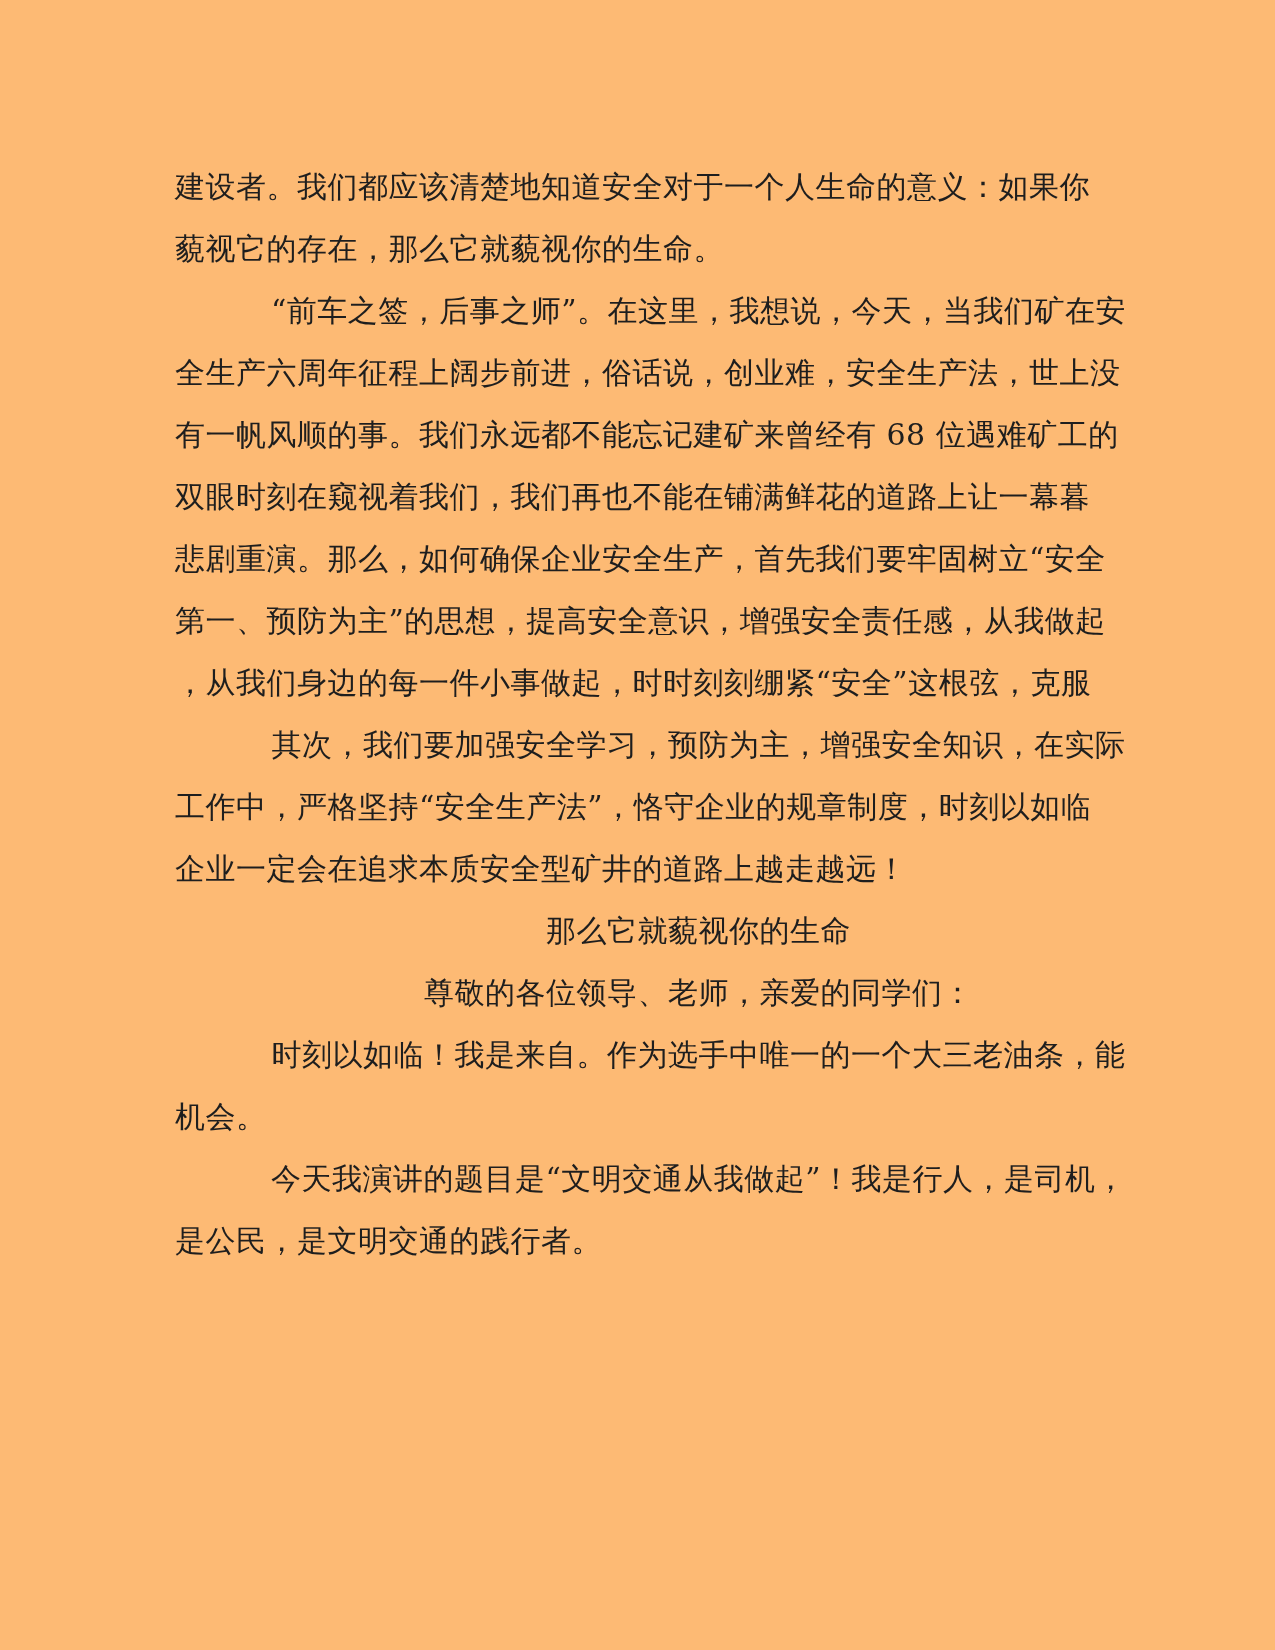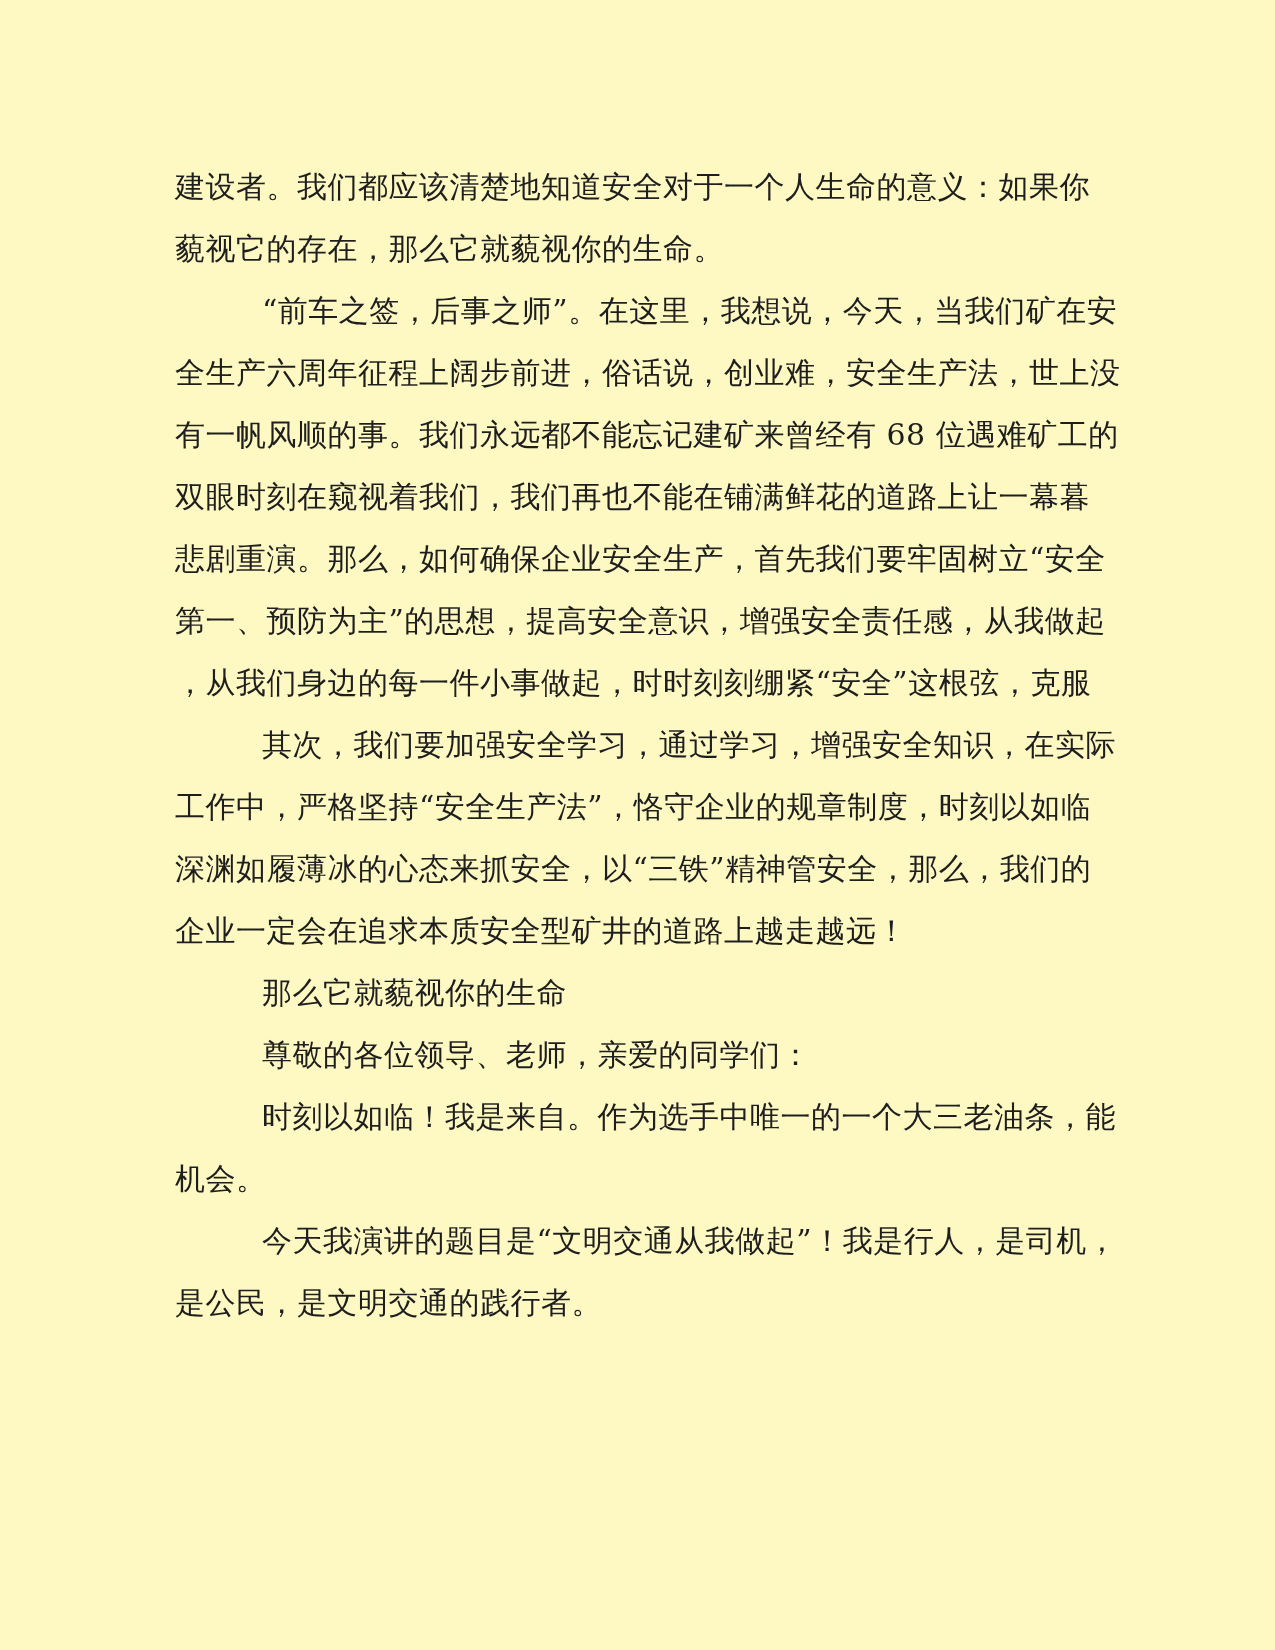--- a/index.html
+++ b/index.html
@@ -4,60 +4,60 @@
 <style>
   html, body {
     margin: 0;
     padding: 0;
     background: #ffffff;
   }
   .page {
     position: relative;
     width: 1275px;
     height: 1650px;
-    background: #fef9c3;
+    background: #fdba74;
     overflow: hidden;
     font-family: "DejaVu Serif", "Liberation Serif", serif;
   }
   .textblock {
     position: absolute;
     left: 175px;
     top: 156px;
     width: 960px;
     color: #1e1e1e;
   }
   .line {
     font-size: 30px;
     line-height: 62px;
     height: 62px;
     white-space: nowrap;
     letter-spacing: 0.5px;
     font-weight: 400;
   }
   .line.indent {
     text-indent: 87px;
+    text-align: center;
   }
 </style>
 </head>
 <body>
 
 <div class="page">
   <div class="textblock" style="color: rgb(30, 30, 30);">
       <div class="line">建设者。我们都应该清楚地知道安全对于一个人生命的意义：如果你</div>
       <div class="line">藐视它的存在，那么它就藐视你的生命。</div>
       <div class="line indent">“前车之签，后事之师”。在这里，我想说，今天，当我们矿在安</div>
       <div class="line">全生产六周年征程上阔步前进，俗话说，创业难，安全生产法，世上没</div>
       <div class="line">有一帆风顺的事。我们永远都不能忘记建矿来曾经有 68 位遇难矿工的</div>
       <div class="line">双眼时刻在窥视着我们，我们再也不能在铺满鲜花的道路上让一幕暮</div>
       <div class="line">悲剧重演。那么，如何确保企业安全生产，首先我们要牢固树立“安全</div>
       <div class="line">第一、预防为主”的思想，提高安全意识，增强安全责任感，从我做起</div>
       <div class="line">，从我们身边的每一件小事做起，时时刻刻绷紧“安全”这根弦，克服</div>
-      <div class="line indent">其次，我们要加强安全学习，通过学习，增强安全知识，在实际</div>
+      <div class="line indent">其次，我们要加强安全学习，预防为主，增强安全知识，在实际</div>
       <div class="line">工作中，严格坚持“安全生产法”，恪守企业的规章制度，时刻以如临</div>
-      <div class="line">深渊如履薄冰的心态来抓安全，以“三铁”精神管安全，那么，我们的</div>
       <div class="line">企业一定会在追求本质安全型矿井的道路上越走越远！</div>
       <div class="line indent">那么它就藐视你的生命</div>
       <div class="line indent">尊敬的各位领导、老师，亲爱的同学们：</div>
       <div class="line indent">时刻以如临！我是来自。作为选手中唯一的一个大三老油条，能</div>
       <div class="line">机会。</div>
       <div class="line indent">今天我演讲的题目是“文明交通从我做起”！我是行人，是司机，</div>
       <div class="line">是公民，是文明交通的践行者。</div>
     </div>
 </div>
 

